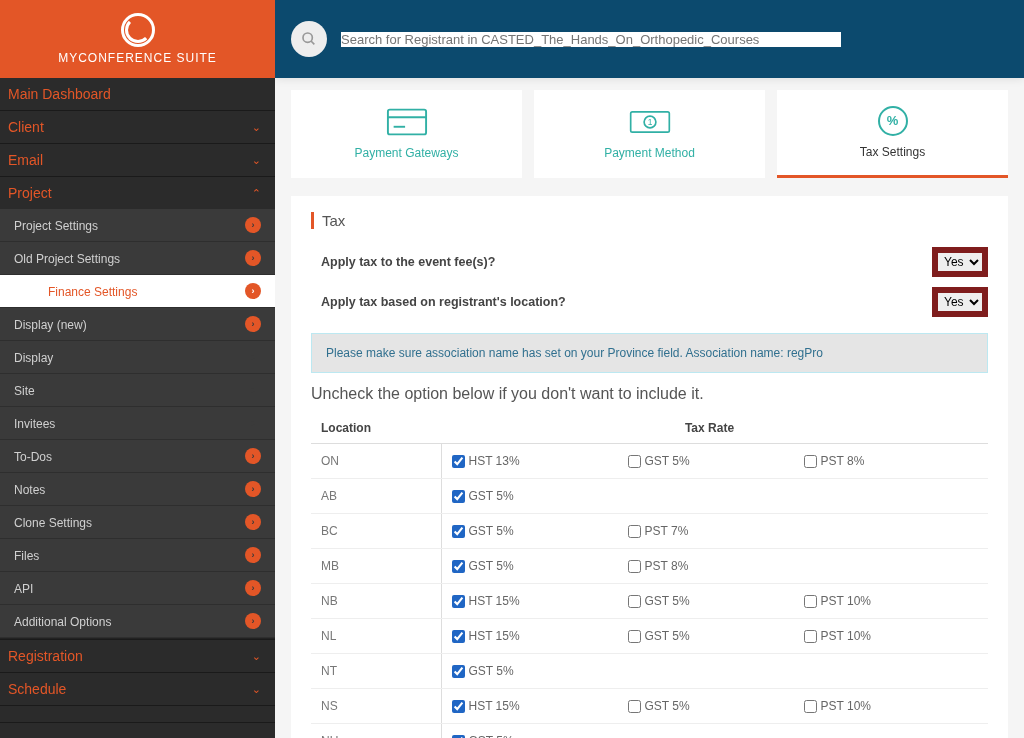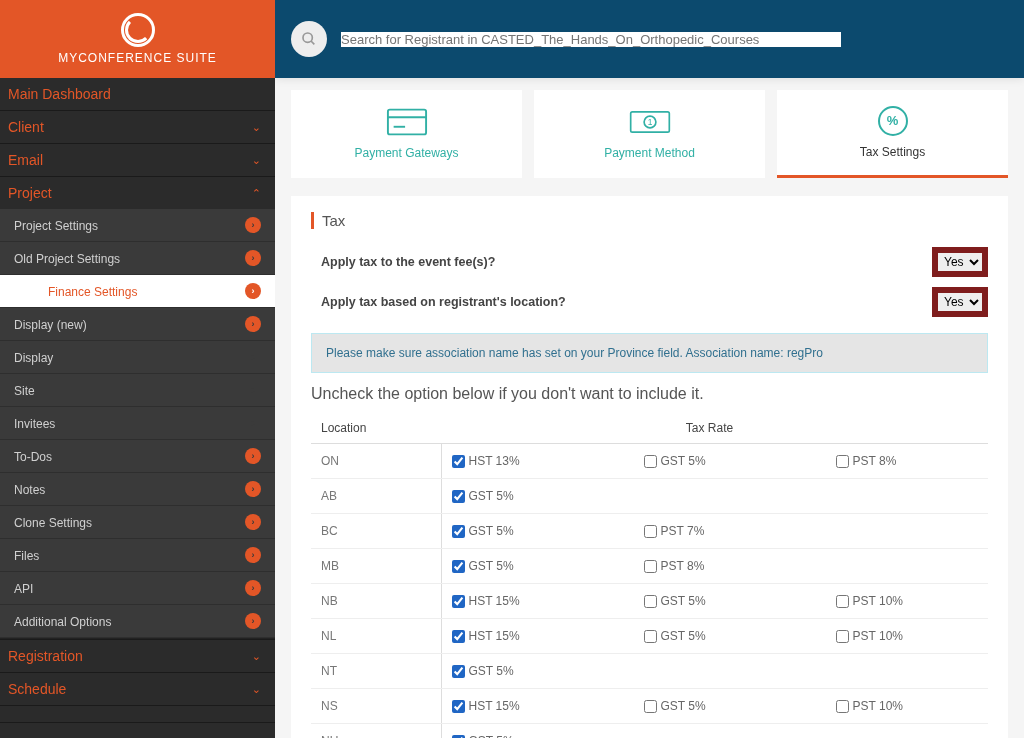--- a/index.html
+++ b/index.html
@@ -41,25 +41,25 @@
 .pct-icon { width:30px; height:30px; border:2.5px solid #31b0a5; border-radius:50%; display:flex; align-items:center; justify-content:center; color:#31b0a5; font-weight:bold; font-size:13px;}
 
 .panel { background: #fff; padding: 16px 20px 6px; }
 .panel-title { font-size: 15px; color: #555; border-left: 3px solid #e35627; padding-left: 8px; margin-bottom: 14px; }
 .q-row { display: flex; justify-content: space-between; align-items: center; padding: 4px 0 6px 10px; font-size: 12.5px; font-weight: 600; color:#444;}
 .q-row select { font-size: 12px; padding: 1px 2px; border:6px solid #7f1d1d;}
 .info-box { background: #e5e5e5; border: 1px solid #bce8f1; color: #31708f; font-size: 12px; padding: 12px 14px; margin: 10px 0 12px; }
 .hint { font-size: 16px; color: #555; margin: 4px 0 10px; }
 
 table.tax { width: 100%; border-collapse: collapse; font-size: 12px; }
-table.tax th { text-align: left; padding: 8px 10px; border-bottom: 1px solid #ddd; font-weight: 400; color:#444;}
+table.tax th { text-align: left; padding: 8px 10px; border-bottom: 1px solid #ddd; font-weight: 700; color:#444;}
 table.tax th.rate { text-align:left; padding-left:0;}
 table.tax td { padding: 10px 10px; border-bottom: 1px solid #eee; color:#666; vertical-align:middle;}
 table.tax td.loc { width: 130px; border-right:1px solid #ddd; color:#777;}
-.rate-cell { display:flex; gap:72px;}
+.rate-cell { display:flex; gap:56px;}
 .rate-opt { display:flex; align-items:center; gap:4px; min-width:120px;}
 .rate-opt input { accent-color:#2066c4;}
 </style>
 </head>
 <body>
 
 <div class="app">
   <aside class="sidebar">
     <div class="logo-area">
       <div class="logo-swirl"></div>

